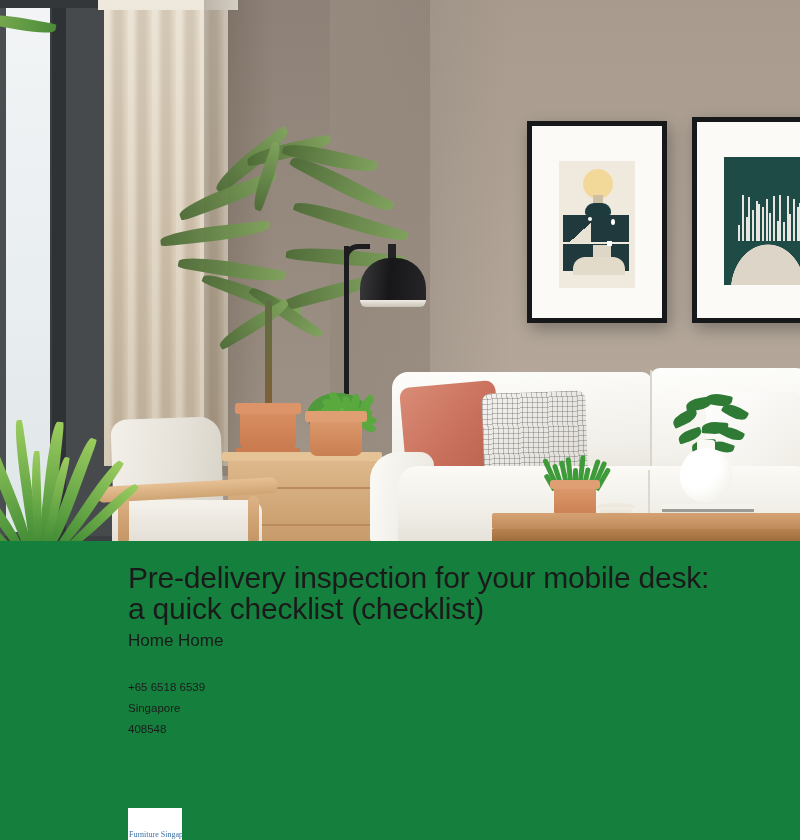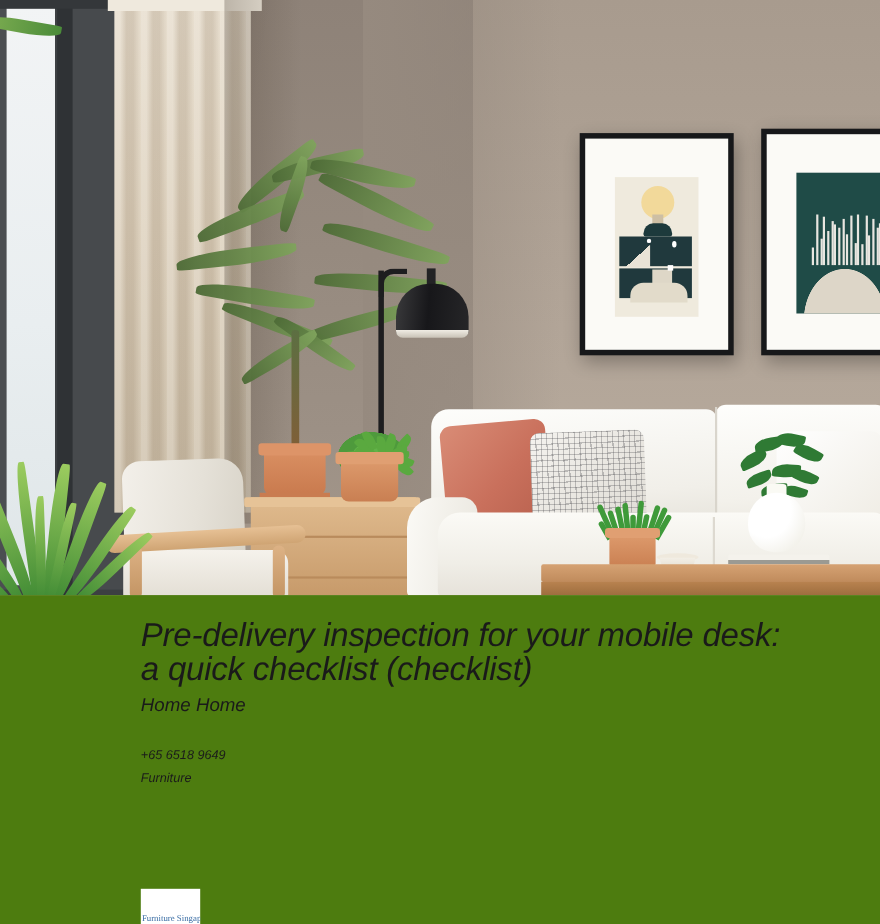--- a/index.html
+++ b/index.html
@@ -190,21 +190,21 @@
   .leafy i { position: absolute; background: #2f7a34; border-radius: 60% 10% 60% 10%; }
 
   
   .fern { position: absolute; left: -20px; top: 352px; width: 130px; height: 195px; }
   .fern i { position: absolute; bottom: 0; background: linear-gradient(180deg,#9ccc5f,#3f8a34);
             border-radius: 50% 8% 50% 8%; transform-origin: bottom center; }
   .top-leaf { position:absolute; left:-14px; top:18px; width:70px; height:12px;
               background: linear-gradient(90deg,#7fae52,#4a8b39); border-radius: 50% 8% 50% 8%; transform: rotate(10deg); }
 
   
-  .content { position: absolute; left: 0; top: 541px; width: 800px; height: 299px; background: #4d7c0f; font-style: italic; }
+  .content { position: absolute; left: 0; top: 541px; width: 800px; height: 299px; background: #15803d; }
   .title {
     position: absolute; left: 128px; top: 21px; width: 590px;
     font-size: 30px; line-height: 31px; color: #1a1a1a; font-weight: 400; letter-spacing: -.2px;
   }
   .subtitle { position: absolute; left: 128px; top: 90px; font-size: 17px; color: #1a1a1a; }
   .details { position: absolute; left: 128px; top: 136px; width: 660px; }
   .details div { font-size: 11.5px; color: #1b1b1b; line-height: 21px; }
   .url { font-size: 10.5px !important; line-height: 21px; word-break: break-all; margin-top: 2px; }
 
   .minicard { position: absolute; left: 128px; top: 808px; width: 54px; height: 32px;
@@ -395,22 +395,23 @@
         <i style="left:62px;width:9px;height:92px;transform:rotate(12deg)"></i>
       </div>
     <div class="top-leaf"></div>
   </div>
 
   <div class="content">
     <h1 class="title">Pre-delivery inspection for your mobile desk: a quick checklist (checklist)</h1>
     <div class="subtitle">Home Home</div>
 
     <div class="details">
-      <div>+65 6518 9649</div>
-      <div>Furniture</div>
+      <div>+65 6518 6539</div>
+      <div>Singapore</div>
+      <div>408548</div>
     </div>
   </div>
 
   <div class="minicard">
     <div class="minicard-txt">d Furniture Singap</div>
   </div>
 
 </div>
 
 </body></html>

